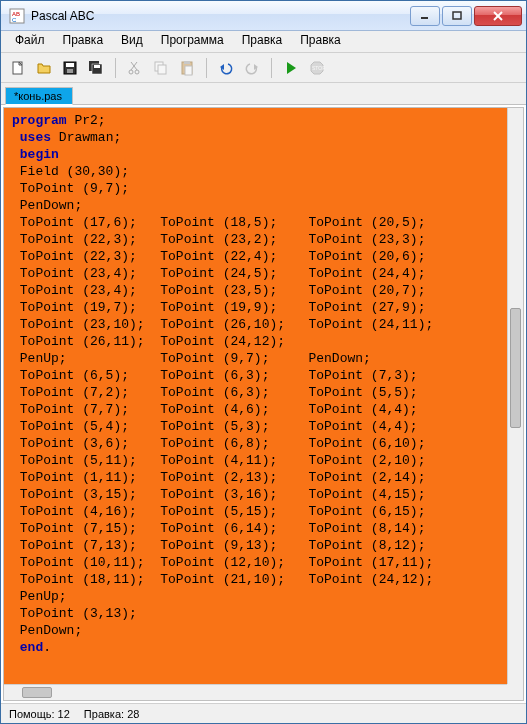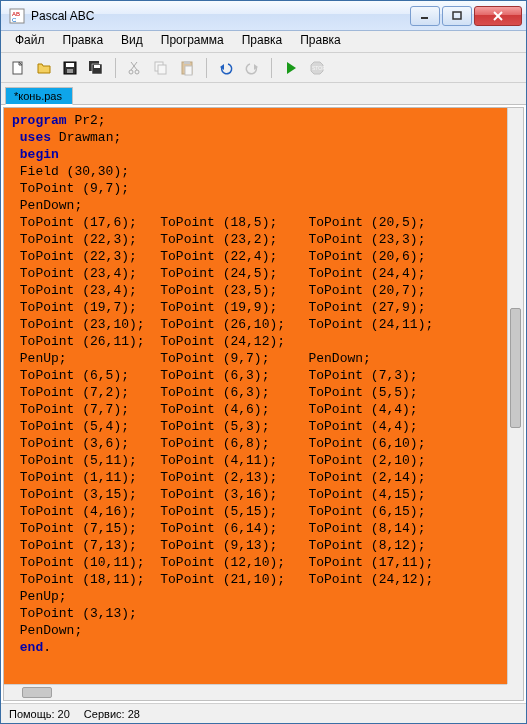--- a/index.html
+++ b/index.html
@@ -328,17 +328,17 @@
     <div class="vscroll">
         <div class="thumb"></div>
       </div>
     <div class="hscroll">
         <div class="thumb"></div>
       </div>
     <div class="scroll-corner"></div>
   </div>
 
   <div class="statusbar">
-    <span><span>Помощь:</span> <span>20</span></span>
-    <span><span>Сервис:</span> <span>28</span></span>
+    <span><span>Помощь:</span> <span>12</span></span>
+    <span><span>Правка:</span> <span>28</span></span>
   </div>
 
 </div>
 
 </body></html>

